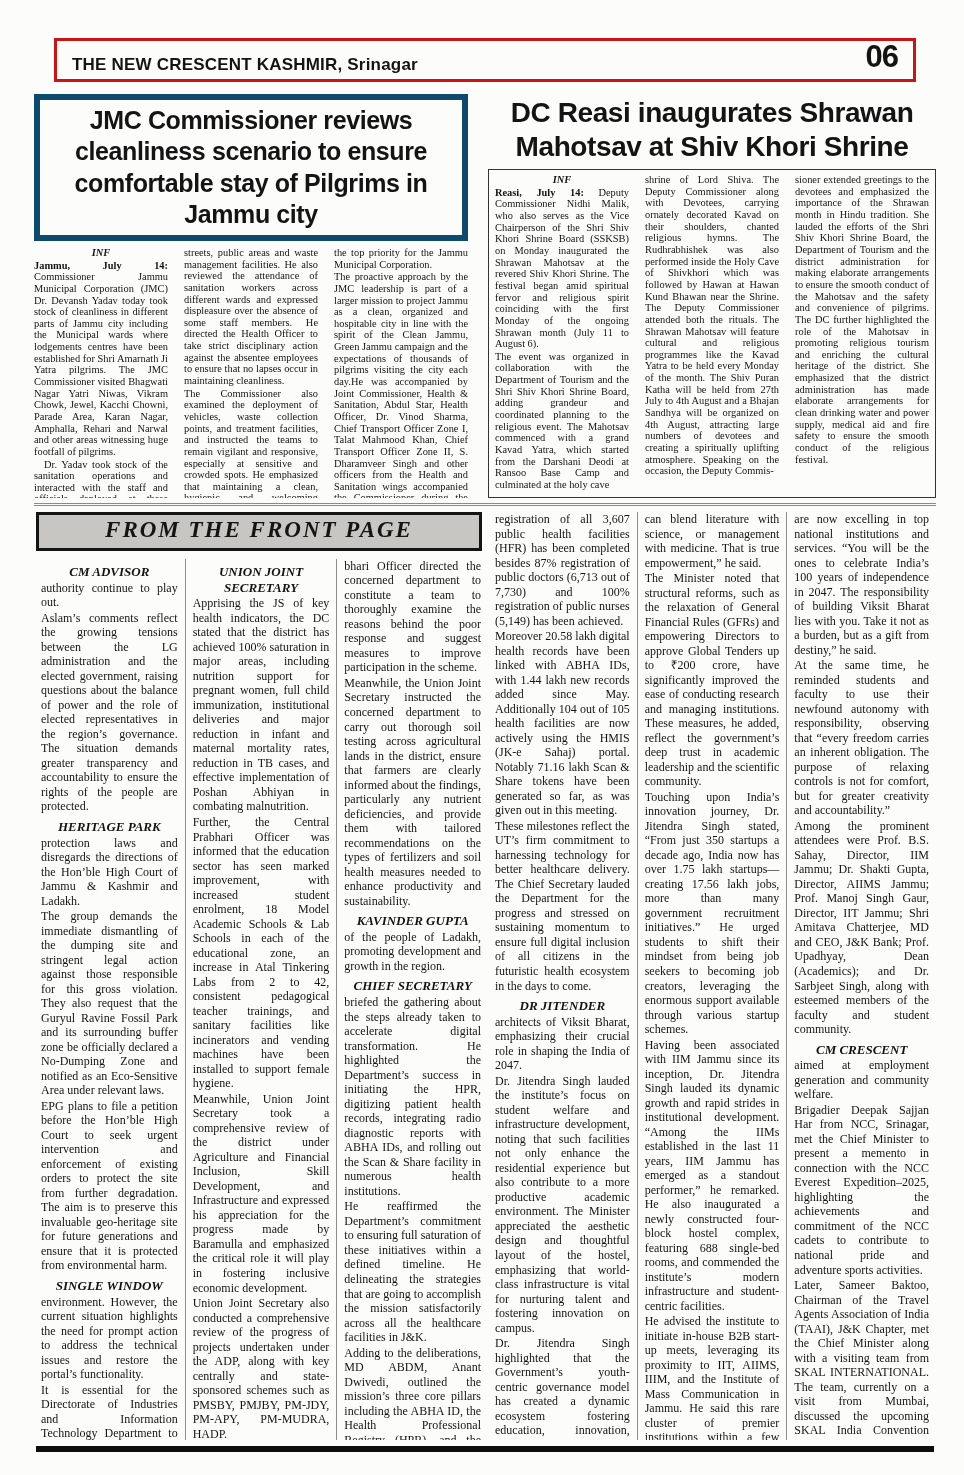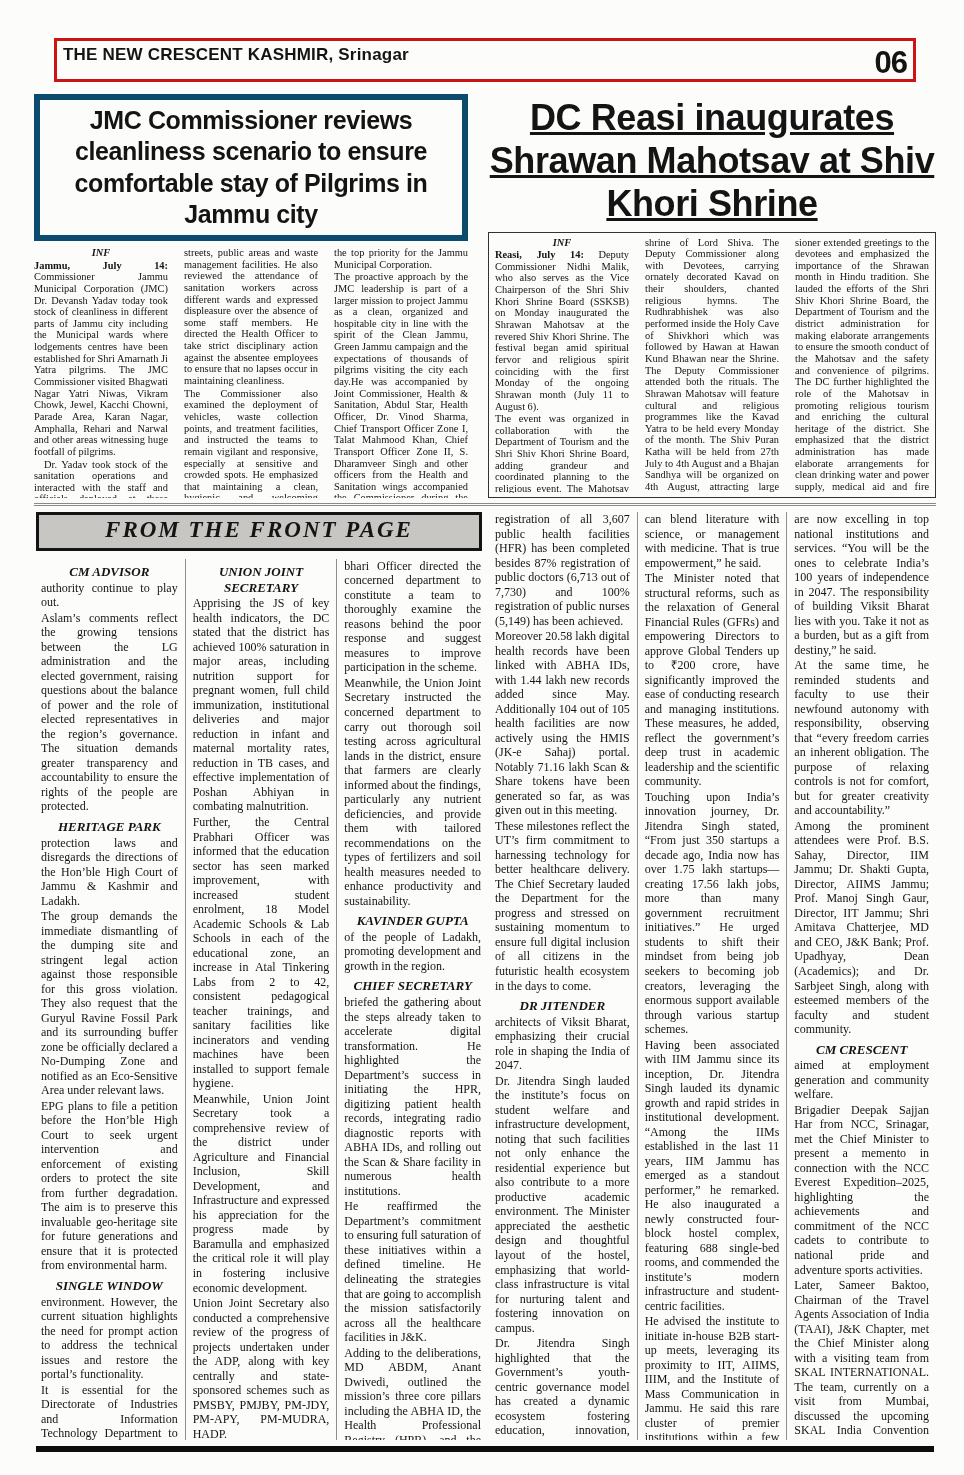--- a/index.html
+++ b/index.html
@@ -11,43 +11,43 @@
     background: #fcfcfa;
     color: #141414;
     padding: 38px 28px 0 34px;
     overflow: hidden;
     font-family: "Liberation Serif", serif;
   }
   
   .masthead {
     border: 3px solid #cc1414;
     margin: 0 20px 12px 20px;
-    padding: 4px 6px;
+    padding: 4px 15px;
     height: 44px;
-    display: flex; justify-content: space-between; align-items: flex-start;
+    display: flex; justify-content: space-between; align-items: flex-end;
   }
   .mast-title {
     font-family: "Liberation Sans", sans-serif;
     font-weight: bold; font-size: 17px; letter-spacing: 0.2px;
   }
   .mast-page {
     font-family: "Liberation Sans", sans-serif;
     font-weight: bold; font-size: 31px; letter-spacing: -1px;
   }
   
   .top-articles { display: flex; gap: 20px; height: 404px; overflow: hidden; }
   .article-left { width: 434px; flex: none; display: flex; flex-direction: column; }
   .article-right { flex: 1; display: flex; flex-direction: column; }
   .headline-box { border: 6px solid #0c4a6e; padding: 5px 6px; margin-bottom: 6px; }
   h1.headline {
     font-family: "Liberation Sans", sans-serif;
     font-weight: bold; text-align: center;
     font-size: 25px; line-height: 1.25; letter-spacing: -0.4px;
   }
-  .article-right h1.headline { font-size: 36px; line-height: 1.2; margin: 2px 0 6px; text-decoration: underline; }
+  .article-right h1.headline { font-size: 28px; line-height: 1.2; margin: 2px 0 6px; }
   .article-body {
     display: flex; gap: 16px; flex: 1; overflow: hidden;
     font-size: 10.4px; line-height: 1.12; text-align: justify;
   }
   .boxed { border: 1.5px solid #333; padding: 4px 6px; }
   .acol { flex: 1; overflow: hidden; }
   
   .byline { text-align: center; font-weight: bold; font-style: italic; margin-bottom: 1px; }
   .para { margin-bottom: 1px; }
   .para.indent { text-indent: 10px; }

